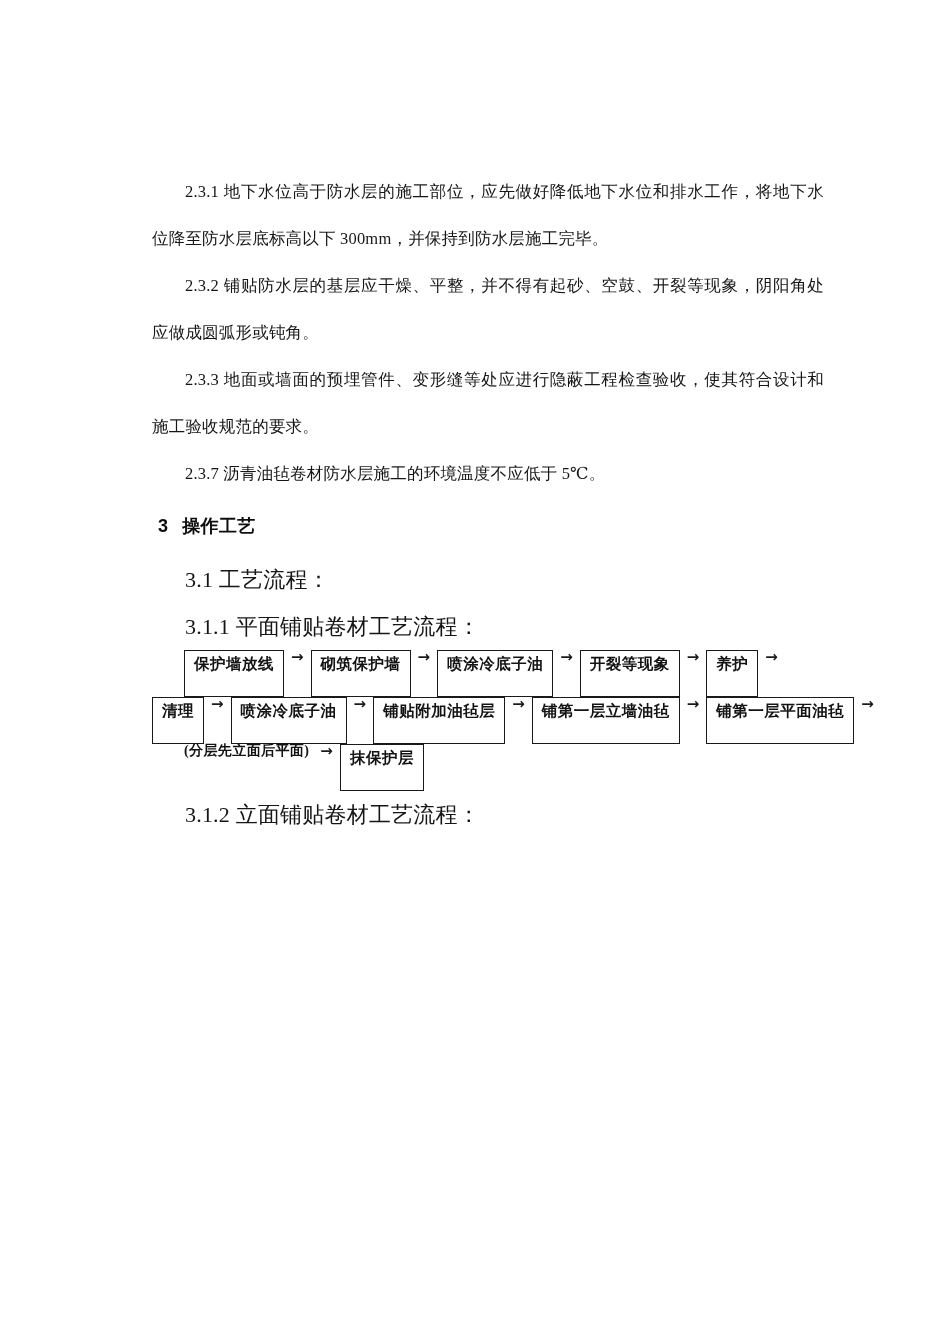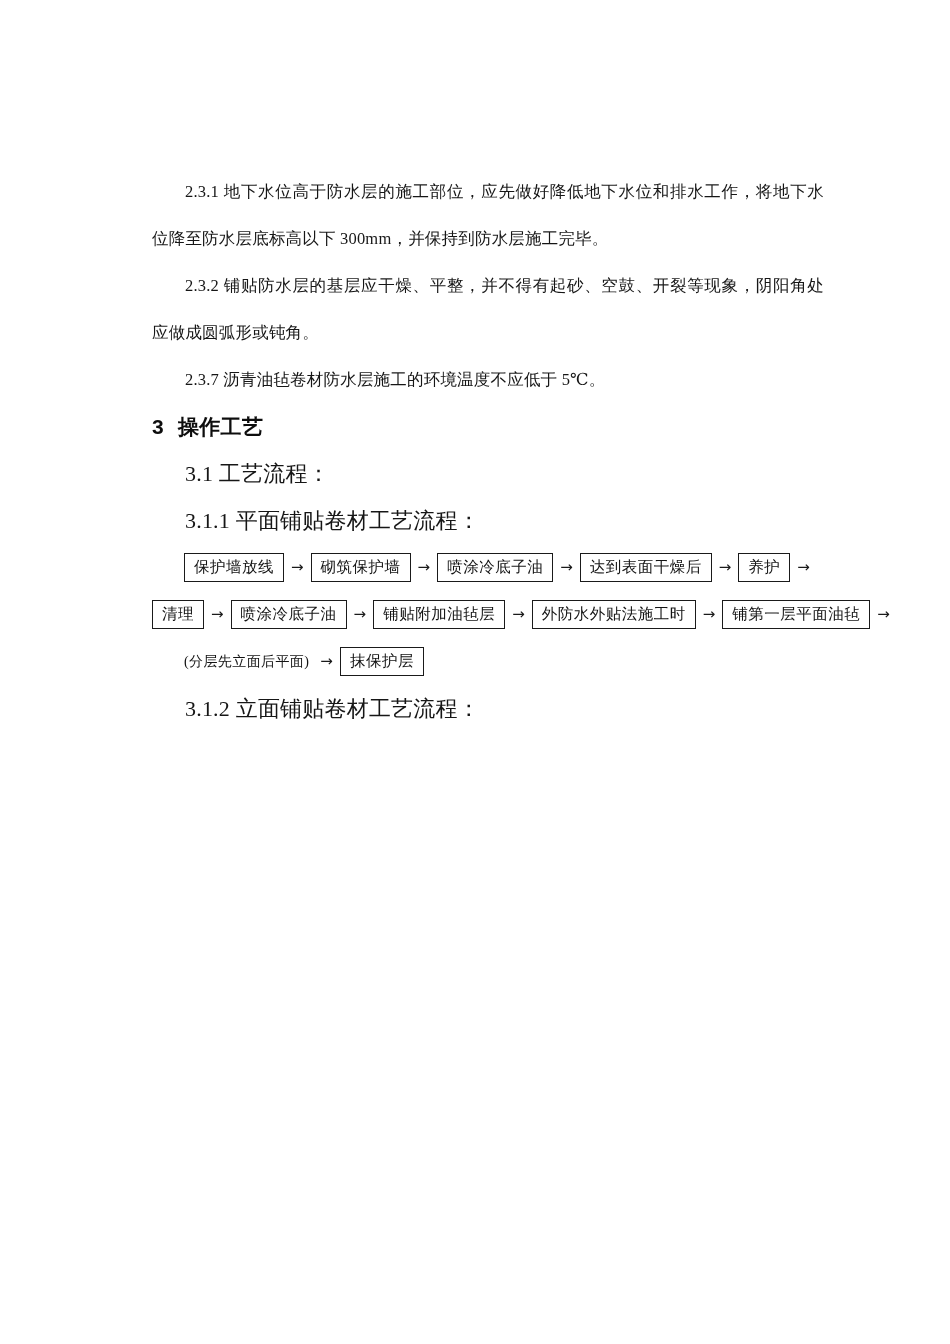--- a/index.html
+++ b/index.html
@@ -39,24 +39,24 @@
     font-size: 16.5px;
     line-height: 47px;
     text-align: justify;
     text-justify: inter-ideograph;
     text-indent: 33px;
     letter-spacing: 0.2px;
     color: #161616;
   }
 
   h2.section-heading {
-    margin: 0;
+    margin: 6px;
     padding: 0;
     font-family: "Liberation Sans", "DejaVu Sans", sans-serif;
-    font-size: 21px;
+    font-size: 18px;
     font-weight: bold;
     line-height: 47px;
     text-indent: 0;
     letter-spacing: 0.3px;
     color: #0d0d0d;
   }
   h2.section-heading .num { margin-right: 14px; }
 
   p.sub-heading {
     margin: 0;
@@ -68,23 +68,23 @@
     color: #161616;
   }
 
   
   .flow {
     margin: 0;
     padding: 0;
   }
   .flow-row {
     display: flex;
-    align-items: center;
     height: 47px;
     white-space: nowrap;
+    font-weight: bold;
   }
   .flow-row.indented { padding-left: 32px; }
 
   .flow-box {
     border: 1.4px solid #1a1a1a;
     background: #ffffff;
     font-size: 15.5px;
     line-height: 1;
     padding: 5px 9px 6px 9px;
     letter-spacing: 0.5px;
@@ -112,20 +112,21 @@
 </head>
 <body>
 
 <div class="page">
   <div class="content">
 
     <p class="body-para">2.3.1 地下水位高于防水层的施工部位，应先做好降低地下水位和排水工作，将地下水位降至防水层底标高以下 300mm，并保持到防水层施工完毕。</p>
 
     <p class="body-para">2.3.2 铺贴防水层的基层应干燥、平整，并不得有起砂、空鼓、开裂等现象，阴阳角处应做成圆弧形或钝角。</p>
 
+    <p class="body-para">2.3.3 地面或墙面的预埋管件、变形缝等处应进行隐蔽工程检查验收，使其符合设计和施工验收规范的要求。</p>
 
 
 
 
     <p class="body-para">2.3.7 沥青油毡卷材防水层施工的环境温度不应低于 5℃。</p>
 
     <h2 class="section-heading">
       <span class="num">3</span><span>操作工艺</span>
     </h2>
 
@@ -135,34 +136,34 @@
 
     <div class="flow">
 
       <div class="flow-row indented">
         <span class="flow-box">保护墙放线</span>
         <span class="flow-arrow">→</span>
         <span class="flow-box">砌筑保护墙</span>
         <span class="flow-arrow">→</span>
         <span class="flow-box">喷涂冷底子油</span>
         <span class="flow-arrow">→</span>
-        <span class="flow-box">达到表面干燥后</span>
+        <span class="flow-box">开裂等现象</span>
         <span class="flow-arrow">→</span>
         <span class="flow-box">养护</span>
         <span class="flow-arrow">→</span>
       </div>
 
       <div class="flow-row">
         <span class="flow-box">清理</span>
         <span class="flow-arrow">→</span>
         <span class="flow-box">喷涂冷底子油</span>
         <span class="flow-arrow">→</span>
         <span class="flow-box">铺贴附加油毡层</span>
         <span class="flow-arrow">→</span>
-        <span class="flow-box">外防水外贴法施工时</span>
+        <span class="flow-box">铺第一层立墙油毡</span>
         <span class="flow-arrow">→</span>
         <span class="flow-box">铺第一层平面油毡</span>
         <span class="flow-arrow">→</span>
       </div>
 
       <div class="flow-row indented">
         <span class="flow-note">(分层先立面后平面)</span>
         <span class="flow-arrow">→</span>
         <span class="flow-box">抹保护层</span>
       </div>

